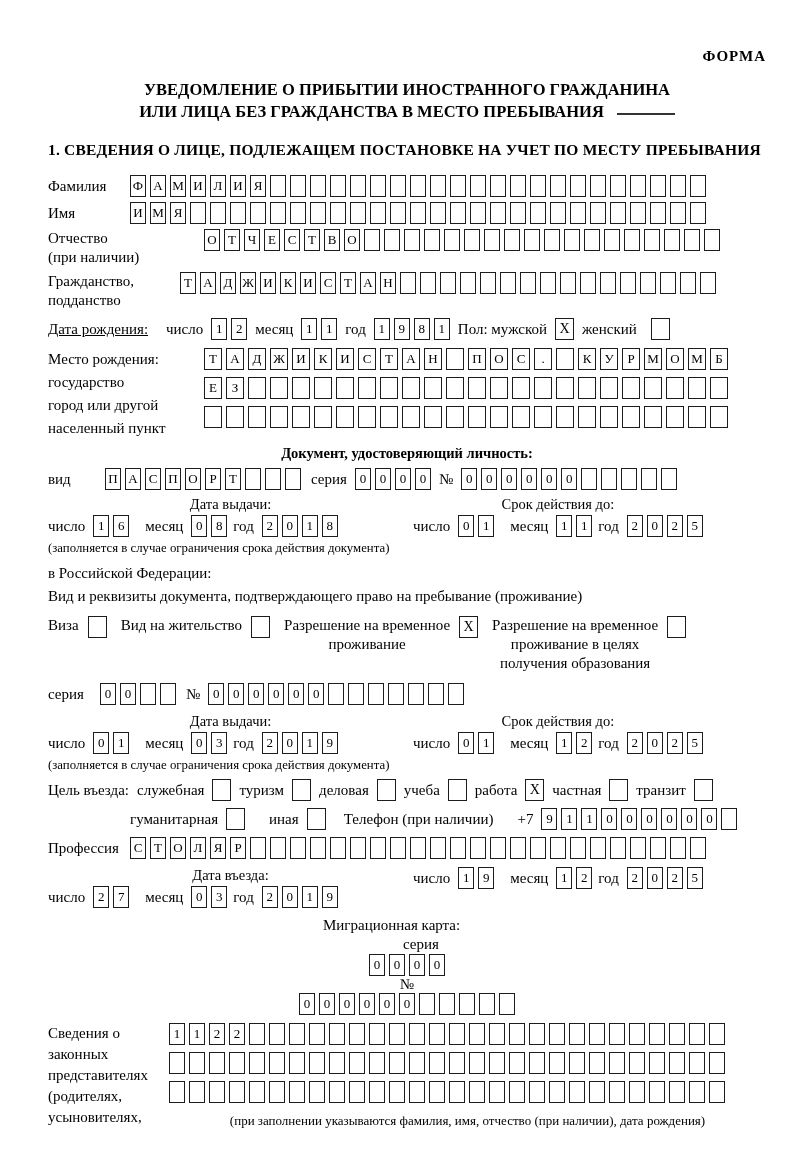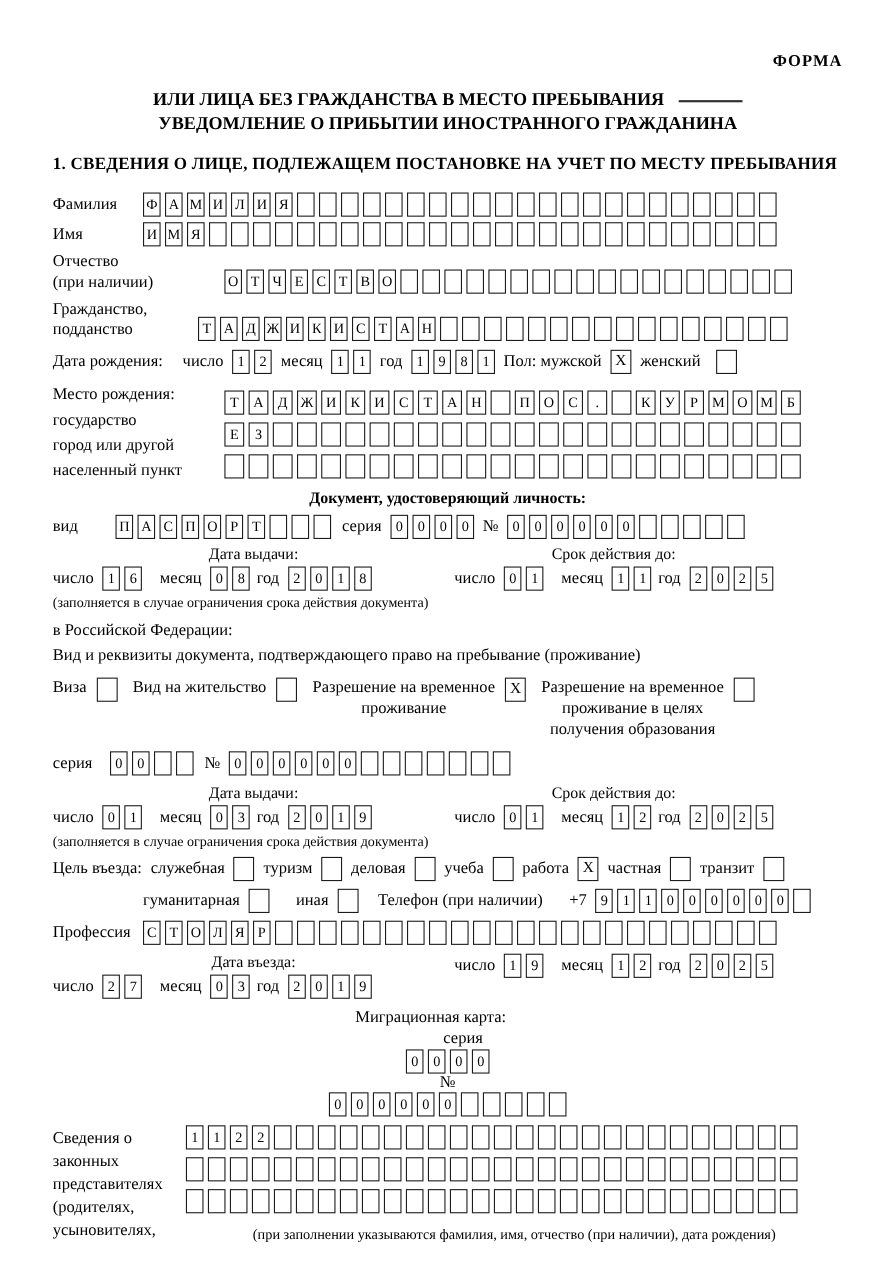--- a/index.html
+++ b/index.html
@@ -9,21 +9,21 @@
     font-family:"Liberation Serif","DejaVu Serif",serif;font-size:15px;
   }
   .hdr{margin-left:572px;font-size:14px;line-height:18px;}
   .hdr .gap{height:5px;}
   .forma{margin-top:14px;text-align:right;font-weight:bold;font-size:15px;letter-spacing:1px;}
   .title{margin-top:14px;text-align:center;font-weight:bold;font-size:16.5px;line-height:22px;}
   .tline{display:inline-block;width:58px;height:2px;background:#333;margin-left:13px;vertical-align:2px;}
   .sec{margin-top:18px;font-weight:bold;font-size:15.5px;letter-spacing:.2px;}
   .rows{margin-top:16px;}
   .frow{display:flex;align-items:center;margin-bottom:5px;}
-  .frow.top{align-items:flex-end;}
+  .frow.top{align-items:flex-start;}
   .flabel{flex:none;font-size:15px;line-height:19px;}
   .lw-sur{width:82px;}
   .lw-pat{width:156px;}
   .lw-cit{width:132px;}
   .lw-bp{width:156px;line-height:23px;}
   .lw-reps{width:121px;line-height:21px;}
   .cells{display:inline-flex;gap:4px;flex:none;}
   .cell{
     flex:none;width:14px;height:20px;border:1.6px solid #1c1c1c;
     display:inline-flex;align-items:center;justify-content:center;
@@ -58,22 +58,22 @@
 </style>
 </head>
 <body>
 
 <div class="page">
 
 
   <div class="forma">ФОРМА</div>
 
   <div class="title">
+    <div>УВЕДОМЛЕНИЕ О ПРИБЫТИИ ИНОСТРАННОГО ГРАЖДАНИНА</div>
     <div><span>ИЛИ ЛИЦА БЕЗ ГРАЖДАНСТВА В МЕСТО ПРЕБЫВАНИЯ</span><span class="tline"></span></div>
-    <div>УВЕДОМЛЕНИЕ О ПРИБЫТИИ ИНОСТРАННОГО ГРАЖДАНИНА</div>
   </div>
 
   <div class="sec">1. СВЕДЕНИЯ О ЛИЦЕ, ПОДЛЕЖАЩЕМ ПОСТАНОВКЕ НА УЧЕТ ПО МЕСТУ ПРЕБЫВАНИЯ</div>
 
   <div class="rows">
 
     <div class="frow">
       <span class="flabel lw-sur">Фамилия</span>
       <span class="cells">
           <span class="cell">Ф</span>
@@ -202,21 +202,21 @@
           <span class="cell"></span>
           <span class="cell"></span>
           <span class="cell"></span>
           <span class="cell"></span>
           <span class="cell"></span>
           <span class="cell"></span>
         </span>
     </div>
 
     <div class="frow" style="margin-top:8px;">
-      <span class="flabel" style="width:118px;">Дата рождения:</span>
+      <span class="flabel" style="width:118px;text-decoration:underline;">Дата рождения:</span>
       <span class="lbl">число</span>
       <span class="cells inlinegap-n">
           <span class="cell">1</span>
           <span class="cell">2</span>
         </span>
       <span>месяц</span>
       <span class="cells inlinegap-n">
           <span class="cell">1</span>
           <span class="cell">1</span>
         </span>

